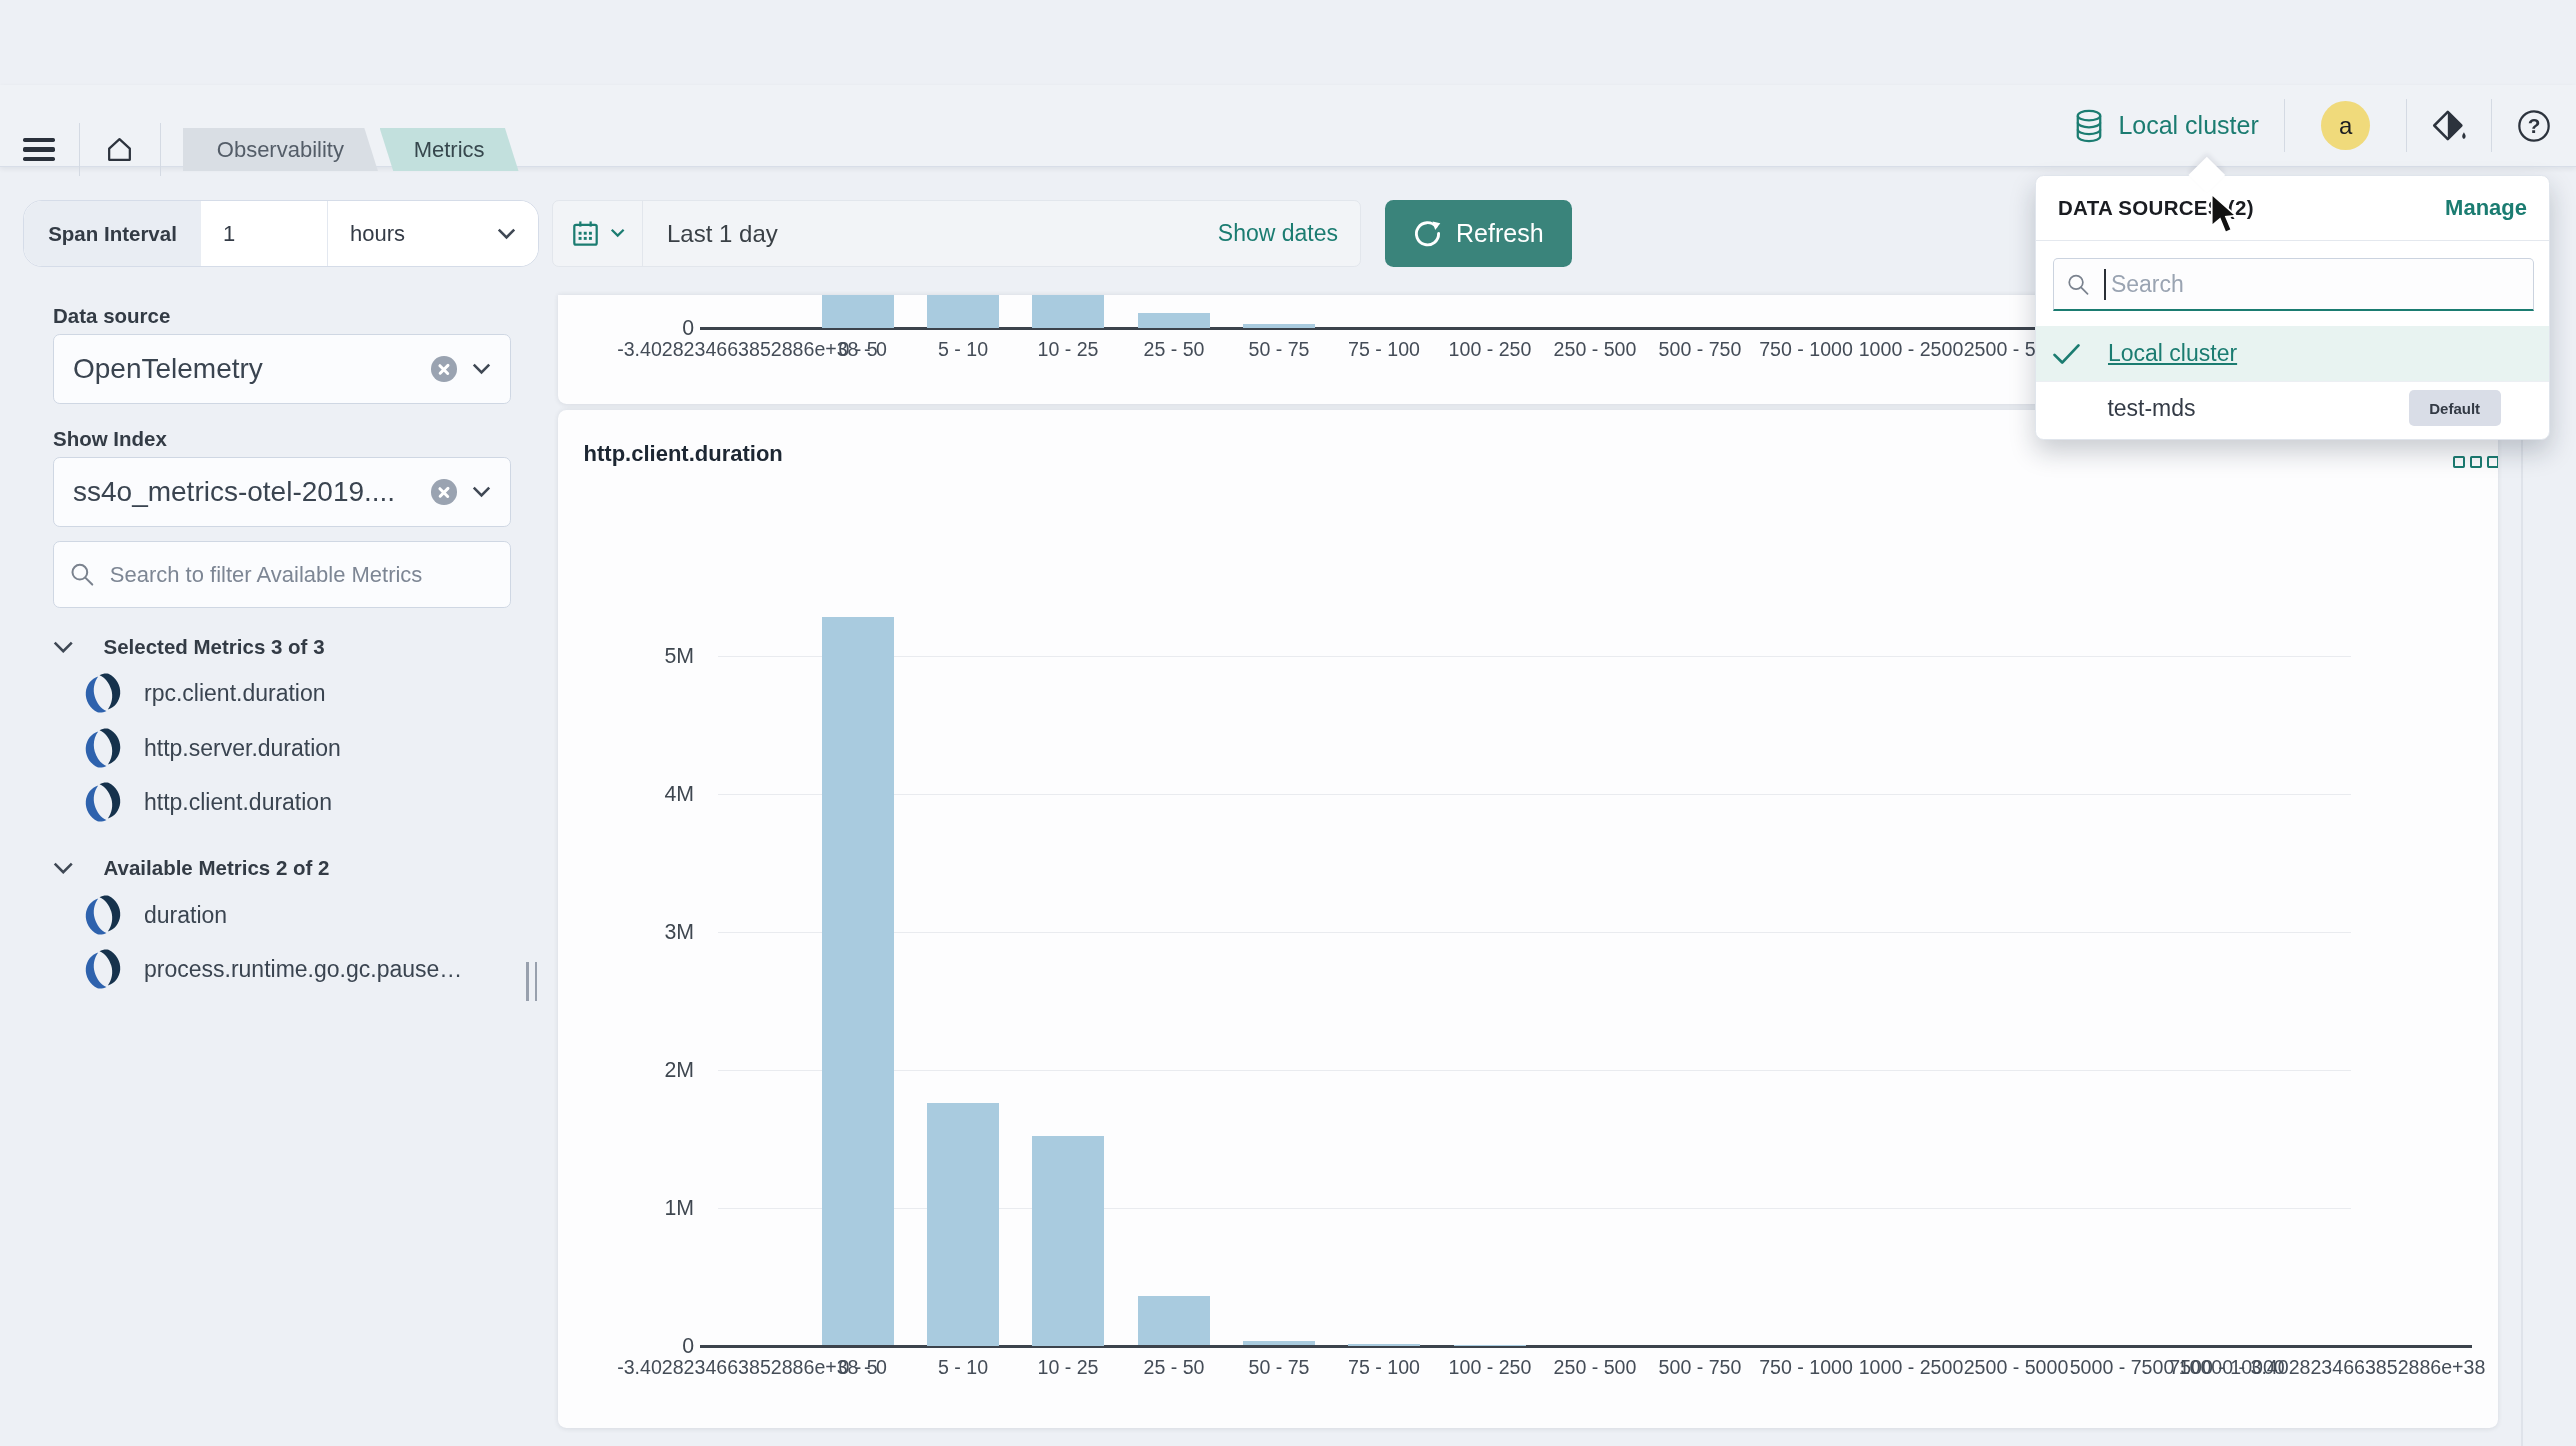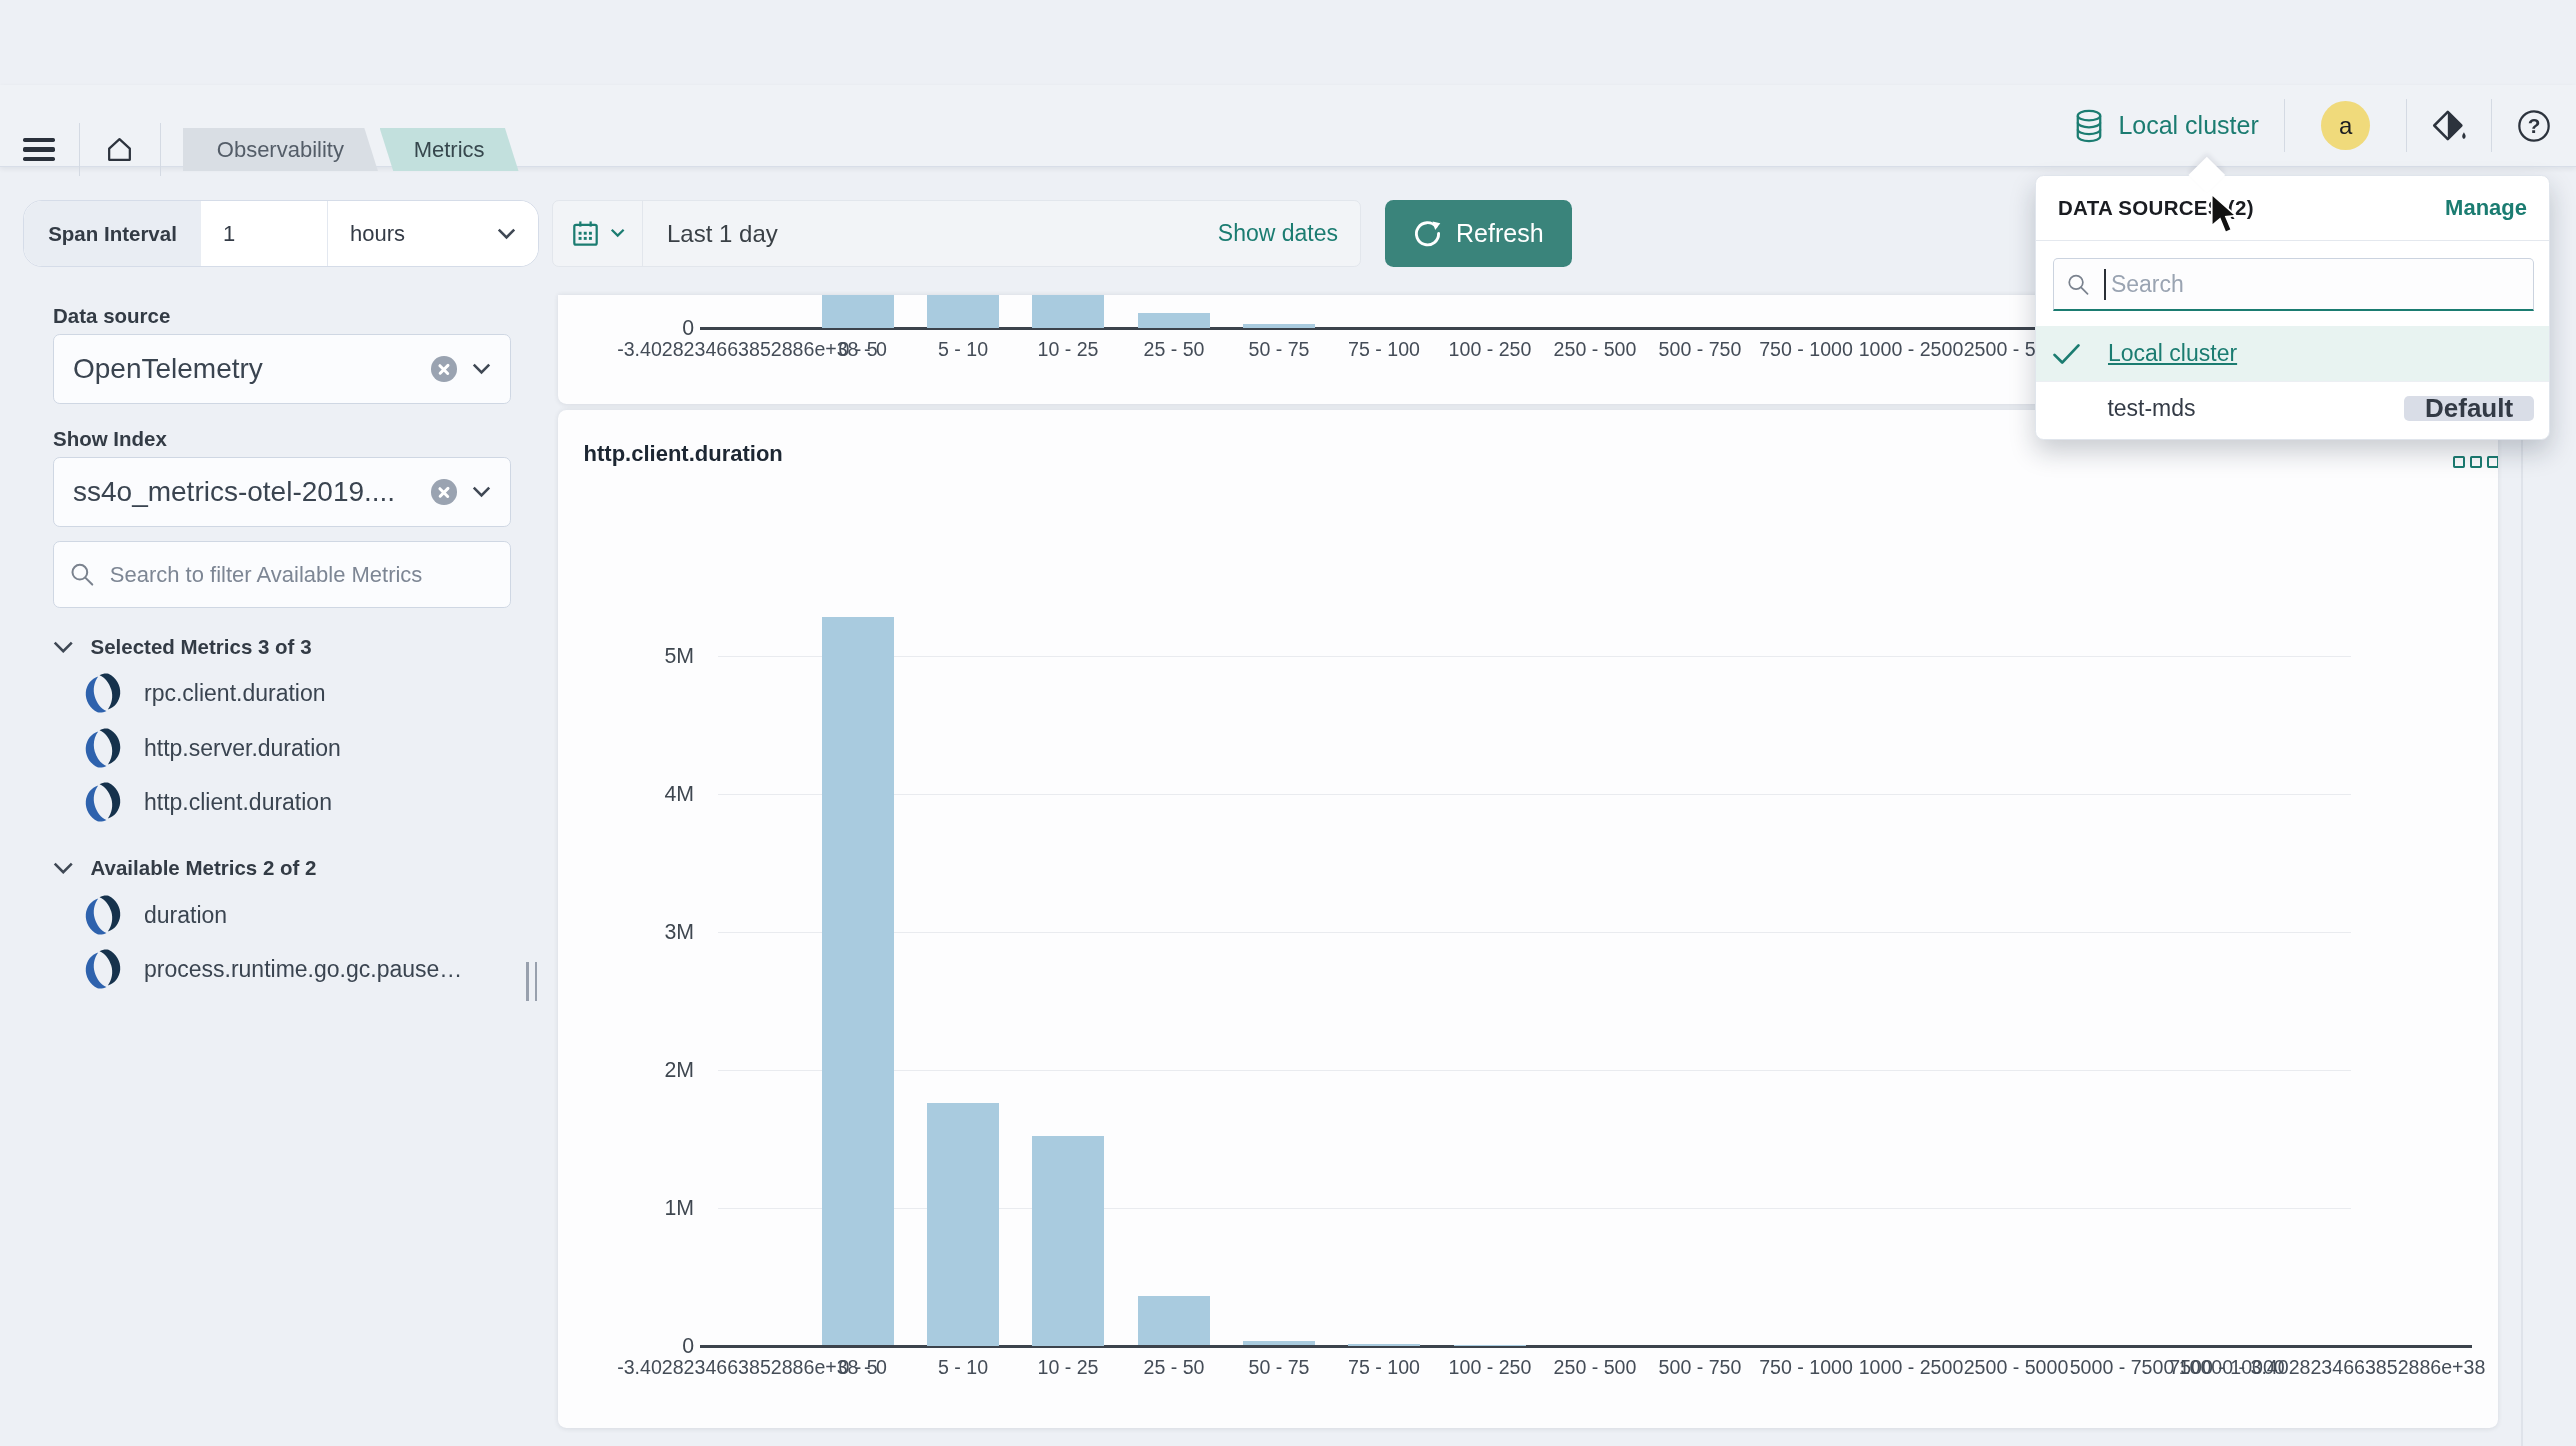--- a/index.html
+++ b/index.html
@@ -72,21 +72,21 @@
   .combo .val{font-size:28px;color:#3a4450;flex:0 1 auto;white-space:nowrap;overflow:hidden;text-align:center;}
   .combo .spacer{flex:1;}
   .clear-x{width:25.6px;height:25.6px;border-radius:50%;background:#9aa3b1;position:relative;flex:none;margin-right:15.4px;}
   .clear-x::before,.clear-x::after{content:"";position:absolute;left:6px;top:11.5px;width:13.6px;height:2.6px;background:#fff;border-radius:1.7px;}
   .clear-x::before{transform:rotate(45deg);} .clear-x::after{transform:rotate(-45deg);}
   .search-box{position:absolute;left:53px;top:541px;width:458px;height:67px;background:#fbfcfe;border:0.9px solid var(--border);
               border-radius:6.8px;display:flex;align-items:center;padding:0 15.4px;}
   .search-box input{border:none;outline:none;background:transparent;font-size:22px;width:100%;margin-left:12px;
                     color:var(--text);font-family:"Liberation Sans",sans-serif;}
   .search-box input::placeholder{color:#7d8694;}
-  .metric-header{position:absolute;left:53px;display:flex;align-items:center;gap:17px;font-size:20.5px;font-weight:700;color:#333b45;cursor:pointer;}
+  .metric-header{position:absolute;left:53px;display:flex;align-items:center;gap:30px;font-size:20.5px;font-weight:700;color:#333b45;cursor:pointer;}
   .metric-row{position:absolute;left:81px;display:flex;align-items:center;gap:19px;cursor:pointer;}
   .metric-row svg{width:44px;height:44px;flex:none;}
   .metric-row .m-label{font-size:23px;color:#3a4450;white-space:nowrap;}
   .resize-handle{position:absolute;left:526px;top:962px;height:39px;display:flex;gap:6px;cursor:col-resize;}
   .resize-handle span{width:2.6px;height:100%;background:#98a0ad;}
 
   
   .panel{position:absolute;left:558px;width:1940px;background:var(--panel-bg);
          box-shadow:0 0.9px 5.1px rgba(30,40,60,.10);overflow:hidden;}
   .panel.top{top:295px;height:109px;border-radius:0 0 8.5px 8.5px;z-index:2;}
@@ -116,22 +116,22 @@
   .popup-search .caret{width:1.7px;height:31px;background:#2a3037;margin-left:13.6px;}
   .popup-search input{border:none;outline:none;background:transparent;font-size:23px;width:100%;margin-left:3.4px;
                       color:var(--text);font-family:"Liberation Sans",sans-serif;}
   .popup-search input::placeholder{color:#9aa4b2;}
   .ds-option{position:absolute;left:0;width:100%;display:flex;align-items:center;padding:0 15.4px;cursor:pointer;}
   .ds-option.selected{top:150px;height:55px;background:var(--accent-soft);}
   .ds-option.second{top:205px;height:53px;border-top:0.9px solid #eceff3;}
   .ds-option .opt-label{font-size:23px;margin-left:25.6px;}
   .ds-option.selected .opt-label{color:var(--accent);text-decoration:underline;}
   .ds-option.second .opt-label{color:#343b46;margin-left:56px;}
-  .default-badge{margin-left:auto;margin-right:0;background:var(--badge);border-radius:5.1px;height:25px;
-                 display:flex;align-items:center;padding:0 20.5px;font-size:26px;font-weight:700;color:#333a45;}
+  .default-badge{margin-left:auto;margin-right:33px;background:var(--badge);border-radius:5.1px;height:36px;
+                 display:flex;align-items:center;padding:0 20.5px;font-size:15px;font-weight:700;color:#333a45;}
 
   .cursor{position:absolute;left:2209px;top:193px;z-index:100;pointer-events:none;}
 </style>
 </head>
 <body>
 
 <div id="app">
 
 
   <nav class="nav-bar">

